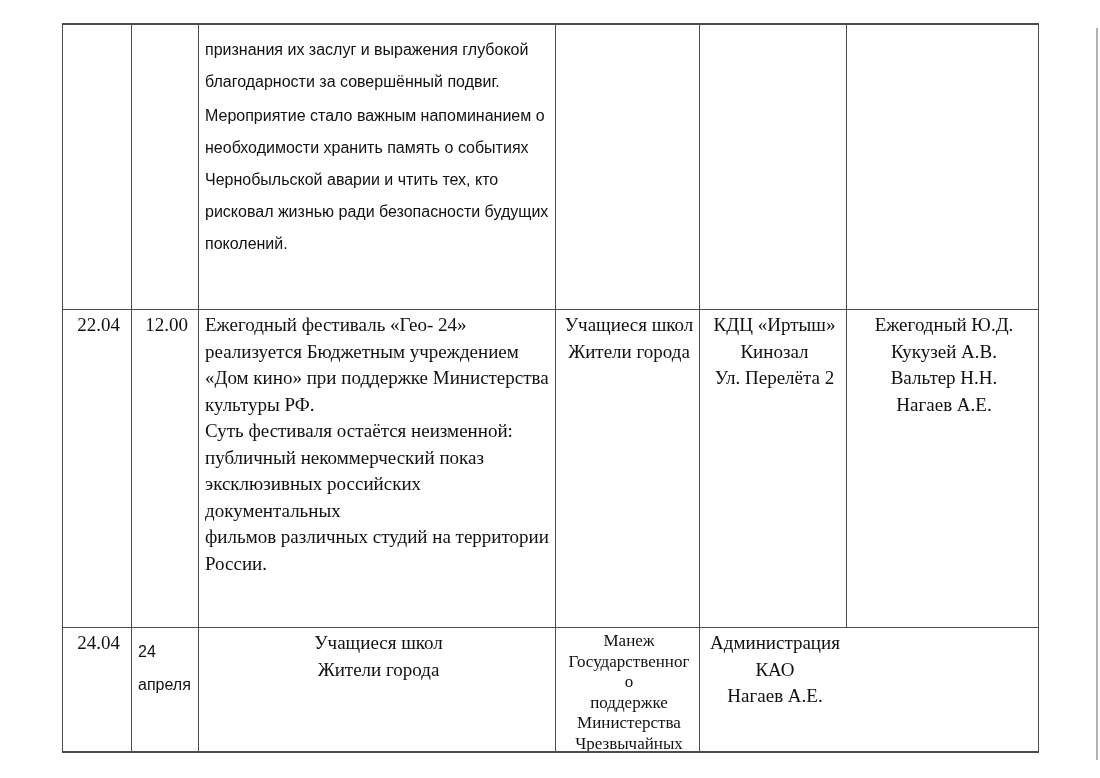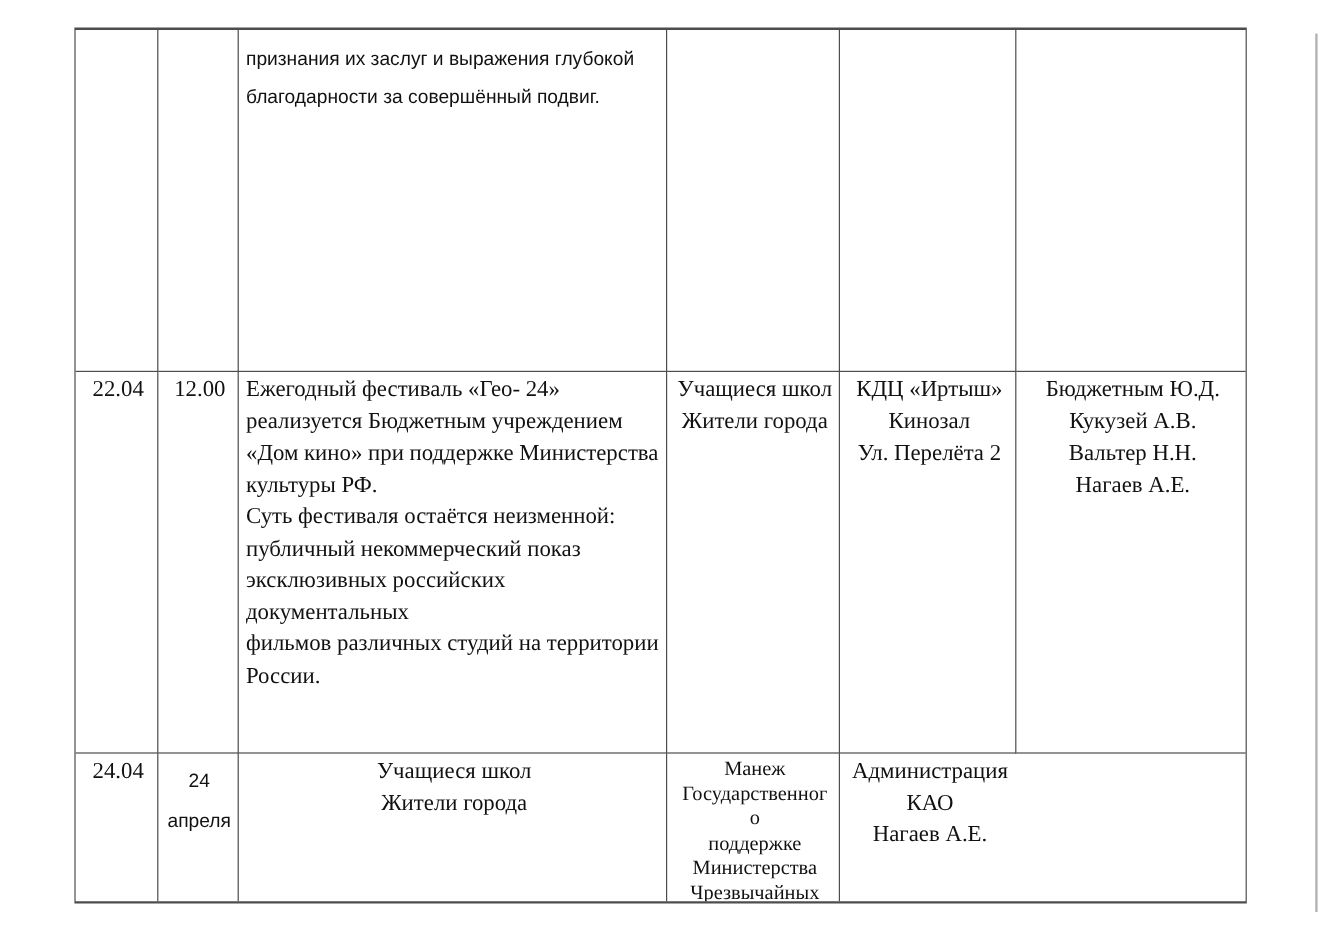--- a/index.html
+++ b/index.html
@@ -59,21 +59,20 @@
     white-space: pre-line;
   }
   .sans-par + .sans-par { margin-top: 2px; }
 
   .event-note {
     font-family: "Liberation Sans", "DejaVu Sans", sans-serif;
     font-size: 16px;
     line-height: 33px;
     margin-top: 5px;
     white-space: pre-line;
-    text-align: center;
   }
   .loc-tight {
     font-size: 17px;
     line-height: 20.5px;
     padding-top: 3px;
   }
   .next-page-line {
     position: absolute;
     left: 1096px;
     top: 28px;
@@ -87,20 +86,25 @@
 
 <div class="page">
 
   <div class="doc-table">
 
     <div class="cell serif center"></div>
     <div class="cell serif center"></div>
     <div class="cell desc-cell-cont">
       <p class="sans-par">признания их заслуг и выражения глубокой
 благодарности за совершённый подвиг.</p>
+      <p class="sans-par">Мероприятие стало важным напоминанием о
+необходимости хранить память о событиях
+Чернобыльской аварии и чтить тех, кто
+рисковал жизнью ради безопасности будущих
+поколений.</p>
     </div>
     <div class="cell serif center"></div>
     <div class="cell serif center"></div>
     <div class="cell serif center last-col"></div>
 
     <div class="cell serif center">22.04</div>
     <div class="cell serif center">12.00</div>
     <div class="cell serif">
       <div class="pre">Ежегодный фестиваль «Гео- 24»
 реализуется Бюджетным учреждением
@@ -110,21 +114,21 @@
 публичный некоммерческий показ
 эксклюзивных российских документальных
 фильмов различных студий на территории
 России.</div>
     </div>
     <div class="cell serif center pre">Учащиеся школ
 Жители города</div>
     <div class="cell serif center pre">КДЦ «Иртыш»
 Кинозал
 Ул. Перелёта 2</div>
-    <div class="cell serif center pre last-col">Бюджетным Ю.Д.
+    <div class="cell serif center pre last-col">Ежегодный Ю.Д.
 Кукузей А.В.
 Вальтер Н.Н.
 Нагаев А.Е.</div>
 
     <div class="cell serif center last-row">24.04</div>
     <div class="cell serif last-row">
       <div class="event-note">24 апреля</div>
     </div>
     <div class="cell serif center pre last-row">Учащиеся школ
 Жители города</div>

